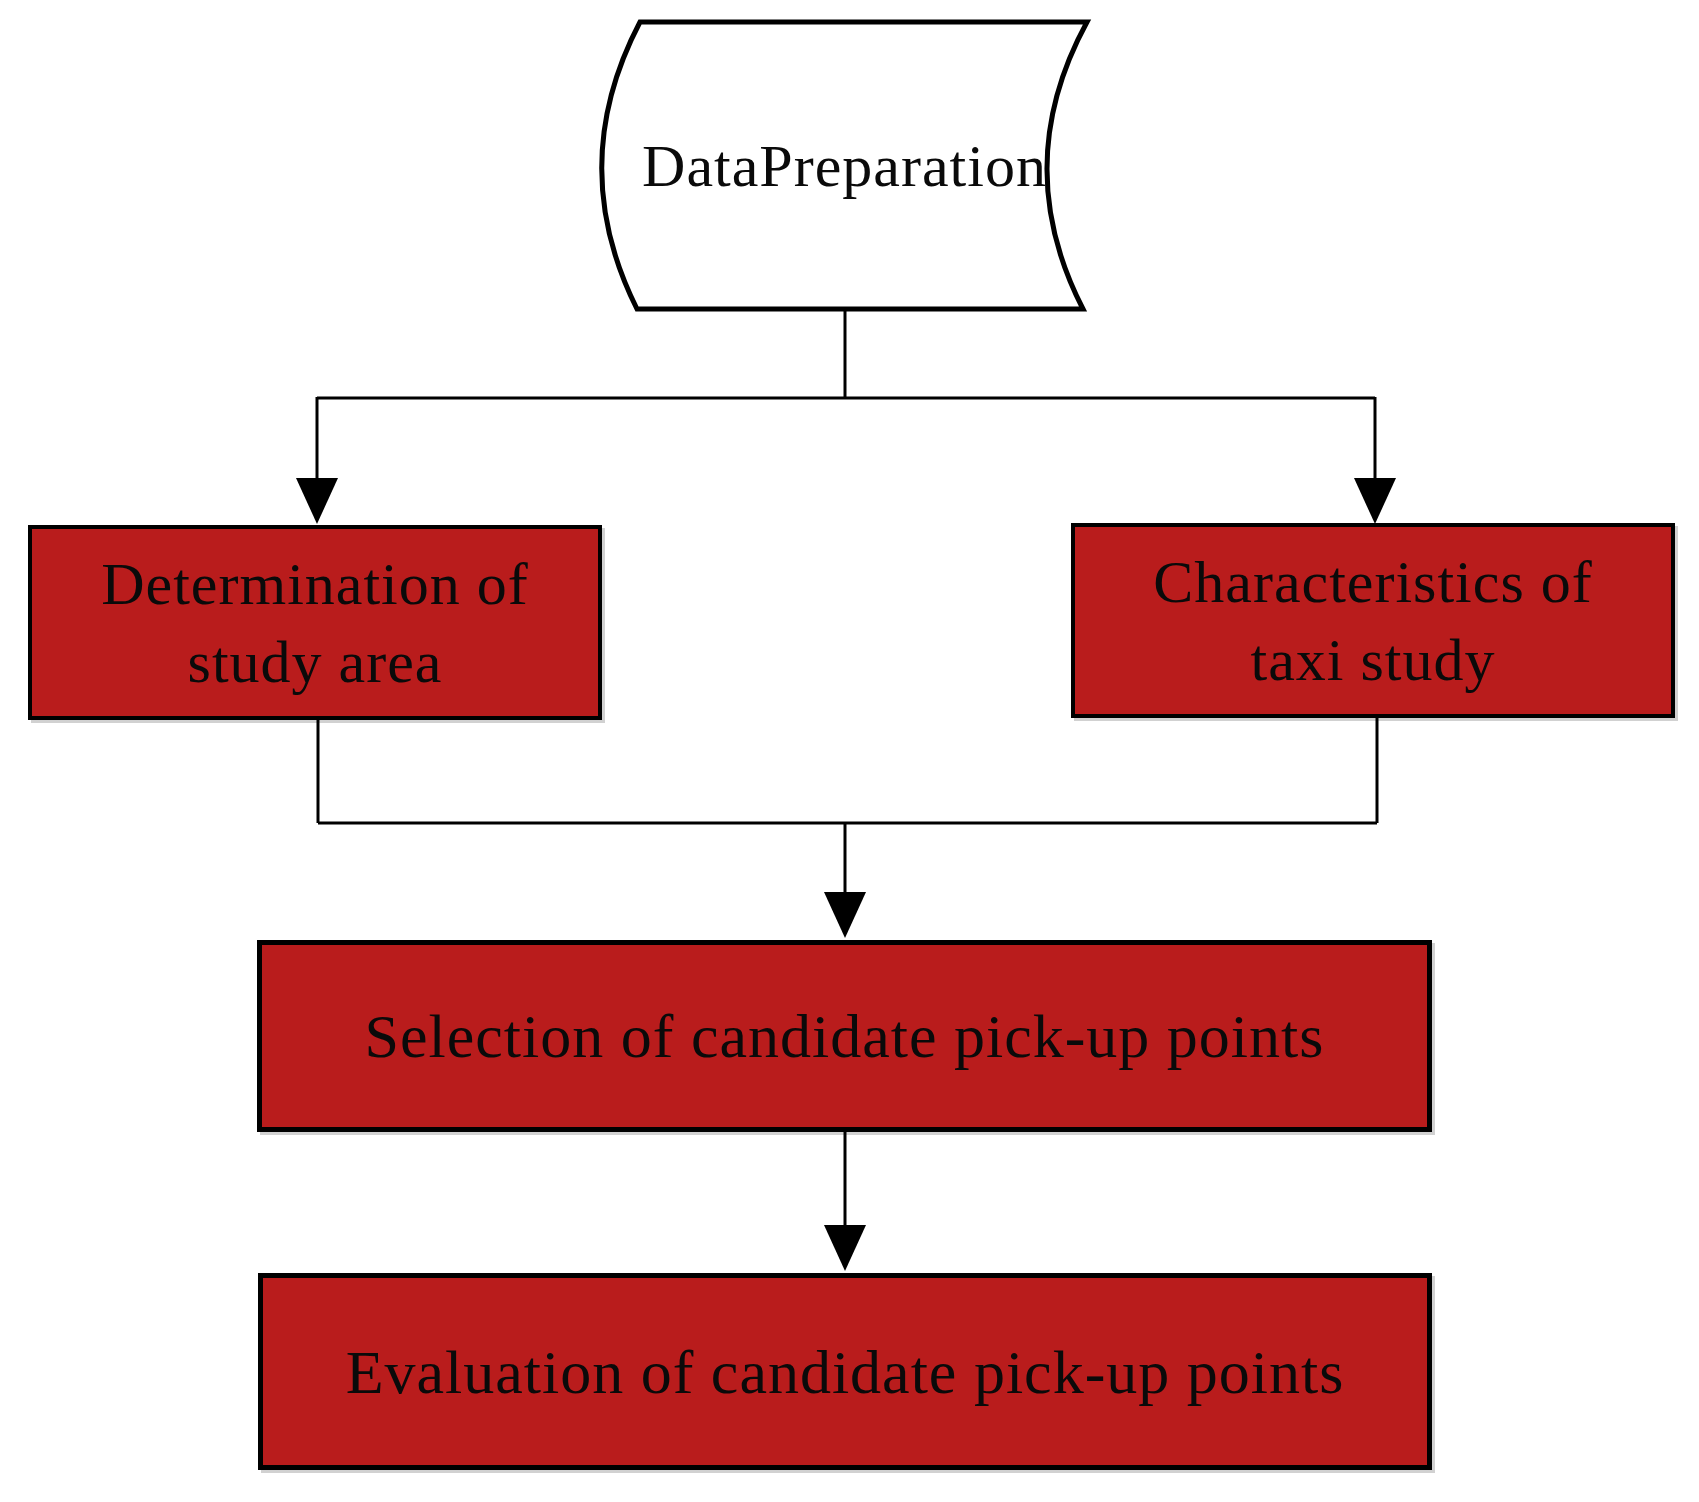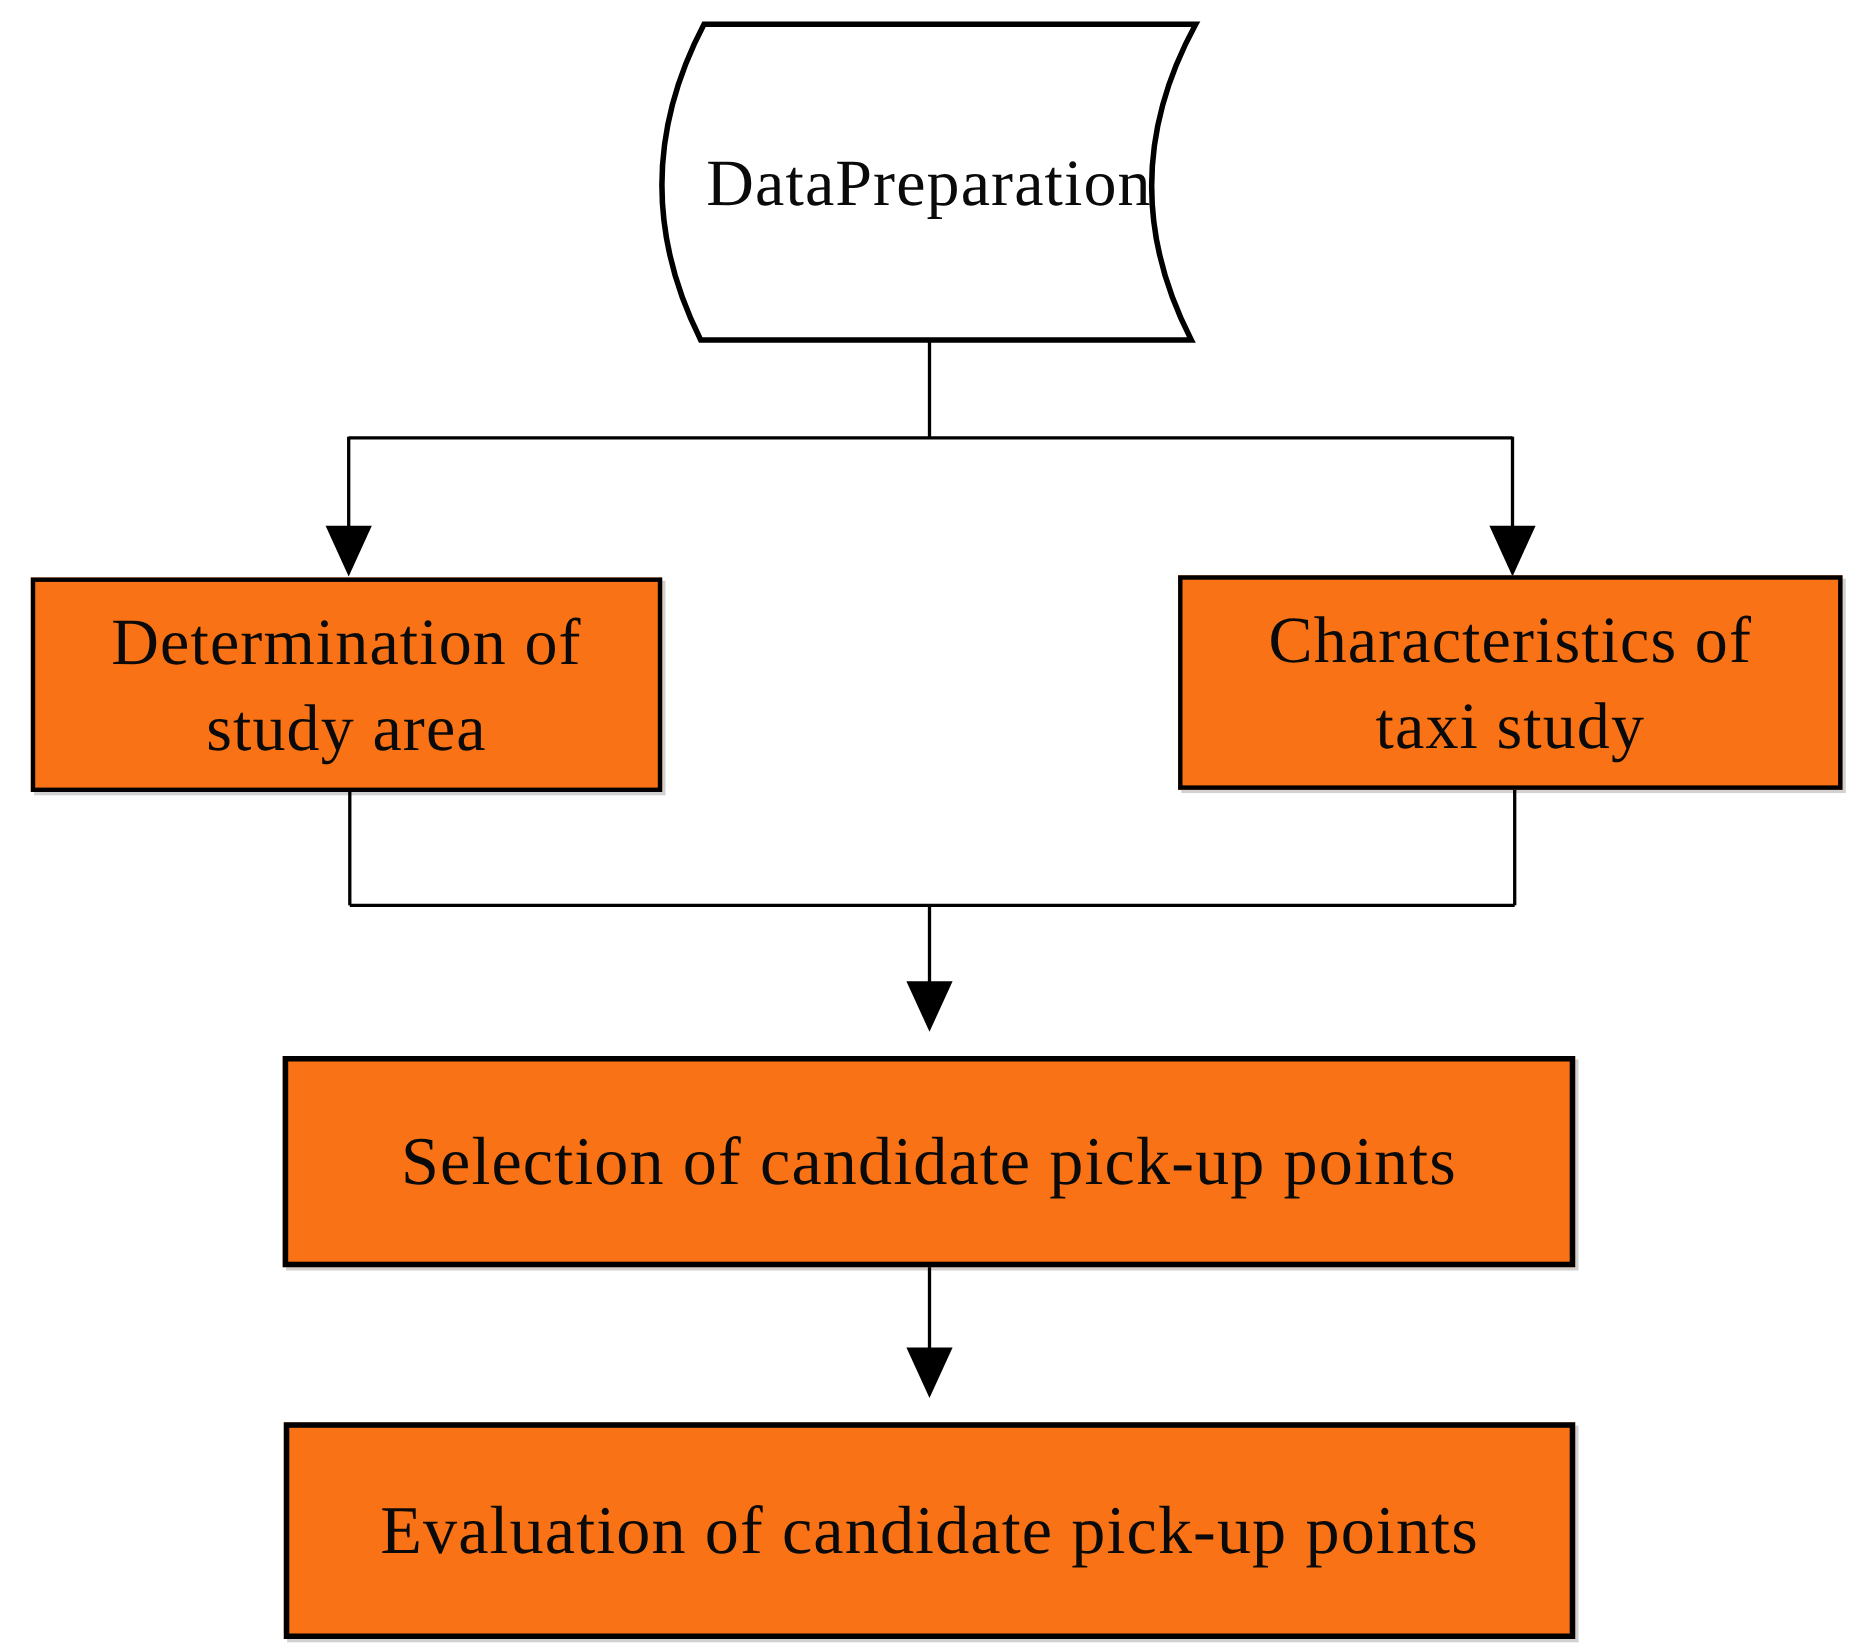--- a/index.html
+++ b/index.html
@@ -19,32 +19,31 @@
   .wires {
     position: absolute;
     left: 0;
     top: 0;
     width: 1699px;
     height: 1502px;
   }
   .node {
     position: absolute;
     box-sizing: border-box;
-    background: #f97316;
+    background: #b91c1c;
     border: 4px solid #000000;
     display: flex;
     flex-direction: column;
     align-items: center;
     justify-content: center;
     text-align: center;
     box-shadow: 3px 3px 0 rgba(0,0,0,0.18);
   }
   .node.big {
     border-width: 5px;
-    margin-top: 20px;
   }
   .two-line {
     font-size: 60px;
     line-height: 78px;
     letter-spacing: 1px;
   }
   .one-line {
     font-size: 62px;
     line-height: 62px;
     letter-spacing: 1px;

